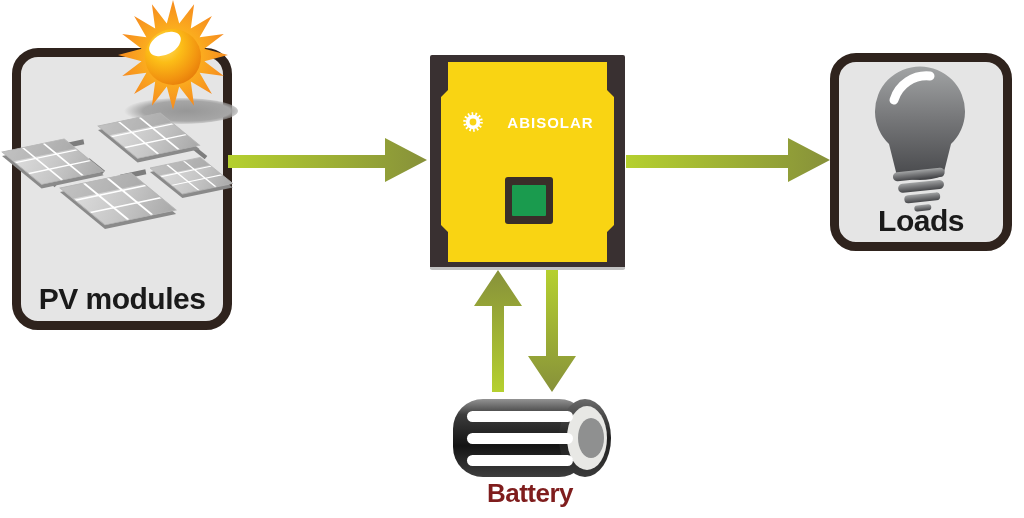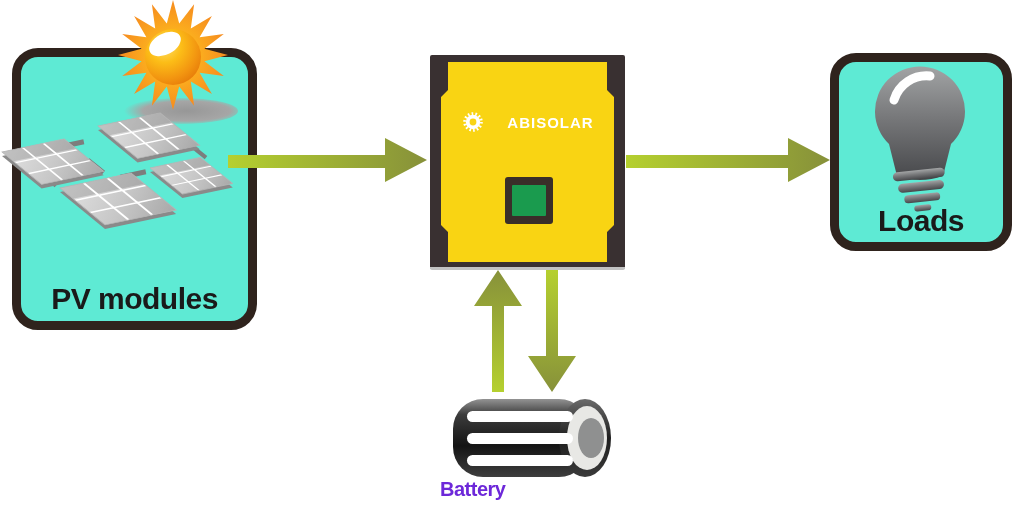--- a/index.html
+++ b/index.html
@@ -1,28 +1,28 @@
 <!DOCTYPE html>
 <html><head>
 <meta charset="utf-8">
 <style>
   html,body{margin:0;padding:0;background:#ffffff;}
   .canvas{position:relative;width:1024px;height:518px;background:#ffffff;overflow:hidden;
           font-family:"Liberation Sans", sans-serif;}
   .abs{position:absolute;}
   
-  .node-box{position:absolute;background:#5eead4;border:9px solid #2f231d;border-radius:26px;box-sizing:border-box;}
-  .pv-box{left:12px;top:48px;width:245px;height:282px;}
+  .node-box{position:absolute;background:#e5e5e5;border:9px solid #2f231d;border-radius:26px;box-sizing:border-box;}
+  .pv-box{left:12px;top:48px;width:220px;height:282px;}
   .loads-box{left:830px;top:53px;width:182px;height:198px;}
   .node-label{position:absolute;left:0;right:0;text-align:center;font-weight:700;
               font-size:30px;color:#1a1a1a;letter-spacing:-0.5px;}
   .pv-label{bottom:5px;}
   .loads-label{bottom:4px;}
-  .battery-label{left:440px;top:478px;width:180px;position:absolute;text-align:left;
-                 font-weight:700;font-size:20px;color:#6d28d9;letter-spacing:-0.5px;}
+  .battery-label{left:440px;top:478px;width:180px;position:absolute;text-align:center;
+                 font-weight:700;font-size:26px;color:#7f1d1d;letter-spacing:-0.5px;}
   
   .inverter{position:absolute;left:430px;top:55px;width:195px;height:212px;background:#393031;
             border-bottom:3px solid #c2c2c2;border-radius:2px;}
   .inverter-face{position:absolute;left:0;top:0;}
   .inverter-logo{position:absolute;left:0;right:0;top:54px;height:26px;display:flex;
                  align-items:center;justify-content:center;gap:22px;}
   .inverter-brand{color:#ffffff;font-weight:700;font-size:15px;letter-spacing:1px;}
   .inverter-screen{position:absolute;left:75px;top:122px;width:48px;height:47px;
                    background:#3a2e29;border-radius:3px;}
   .screen-glass{position:absolute;left:7px;top:8px;width:34px;height:31px;

